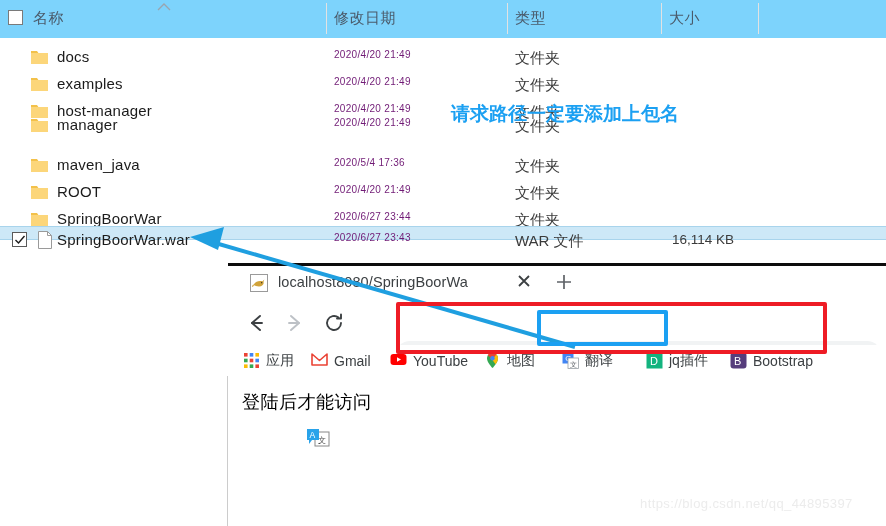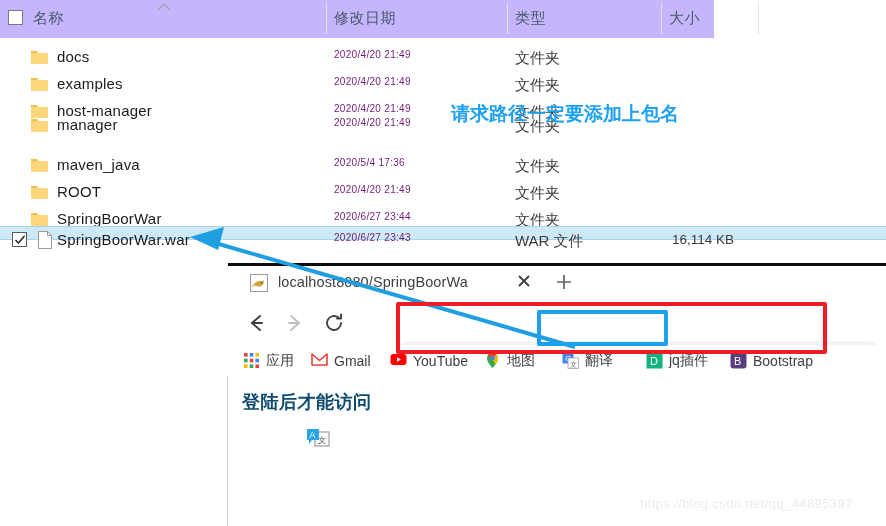--- a/index.html
+++ b/index.html
@@ -6,21 +6,21 @@
   body{
     width:886px;height:526px;overflow:hidden;position:relative;
     background:#ffffff;
     font-family:"Liberation Sans","DejaVu Sans",sans-serif;
     -webkit-font-smoothing:antialiased;
   }
   .abs{position:absolute;}
 
   
   #explorer{left:0;top:0;width:886px;height:263px;background:#ffffff;overflow:hidden;}
-  #col-head{position:absolute;left:0;top:0;width:714px;height:38px;background:#c4b5fd;}
+  #col-head{position:absolute;left:0;top:0;width:886px;height:38px;background:#7dd3fc;}
   #col-head .sep{position:absolute;top:3px;width:1px;height:31px;background:#e2e2e2;}
   .hd-label{position:absolute;top:9px;font-size:15px;color:#4a5a6a;letter-spacing:.5px;}
   #hd-check{position:absolute;left:8px;top:10px;width:15px;height:15px;border:1px solid #7a7a7a;background:#fff;box-sizing:border-box;}
   #sort-caret{position:absolute;left:156px;top:2px;width:16px;height:10px;}
 
   .frow{position:absolute;left:0;width:886px;height:27px;}
   .frow.sel{background:#cde8f7;border-top:1px solid #a8d4ec;border-bottom:1px solid #a8d4ec;box-sizing:border-box;}
   .fname{position:absolute;left:57px;top:4px;font-size:15px;color:#1b1b1b;letter-spacing:.2px;white-space:nowrap;}
   .fdate{position:absolute;left:334px;top:5px;font-size:10px;color:#701a75;letter-spacing:.3px;white-space:nowrap;}
   .ftype{position:absolute;left:515px;top:5px;font-size:15px;color:#3b3b3b;white-space:nowrap;}
@@ -54,21 +54,21 @@
   #info-ic{position:absolute;left:177px;top:45px;width:19px;height:19px;}
   #url-text{position:absolute;left:200px;top:44px;font-size:16.5px;color:#5f6368;white-space:nowrap;letter-spacing:.1px;}
   #url-text .strong{color:#202124;}
 
   #bookmarks{position:absolute;left:0;top:79px;width:659px;height:31px;background:#fff;border-bottom:7px solid #b91c1c;}
   .bm{position:absolute;top:4px;height:23px;display:flex;align-items:center;gap:6px;}
   .bm-label{font-size:14px;color:#3c4043;white-space:nowrap;}
   .bm-ic{width:17px;height:17px;position:relative;flex:0 0 17px;}
 
   #page{position:absolute;left:0;top:110px;width:659px;height:150px;background:#fff;border-left:1px solid #ccc;}
-  #page-text{position:absolute;left:14px;top:14px;font-size:18px;color:#0c4a6e;letter-spacing:.5px;font-weight:bold;}
+  #page-text{position:absolute;left:14px;top:14px;font-size:18px;color:#000000;letter-spacing:.5px;}
   #gt-bubble{position:absolute;left:78px;top:52px;width:24px;height:22px;}
 
   
   #overlay{left:0;top:0;width:886px;height:526px;pointer-events:none;}
   #red-box{position:absolute;left:396px;top:302px;width:431px;height:52px;border:4px solid #ee1c25;box-sizing:border-box;border-radius:2px;}
   #blue-box{position:absolute;left:537px;top:310px;width:131px;height:36px;border:4px solid #1ba0f2;box-sizing:border-box;border-radius:2px;}
 
   #watermark{position:absolute;left:640px;top:496px;font-size:13px;color:#ececec;letter-spacing:.4px;white-space:nowrap;}
 </style>
 </head>

